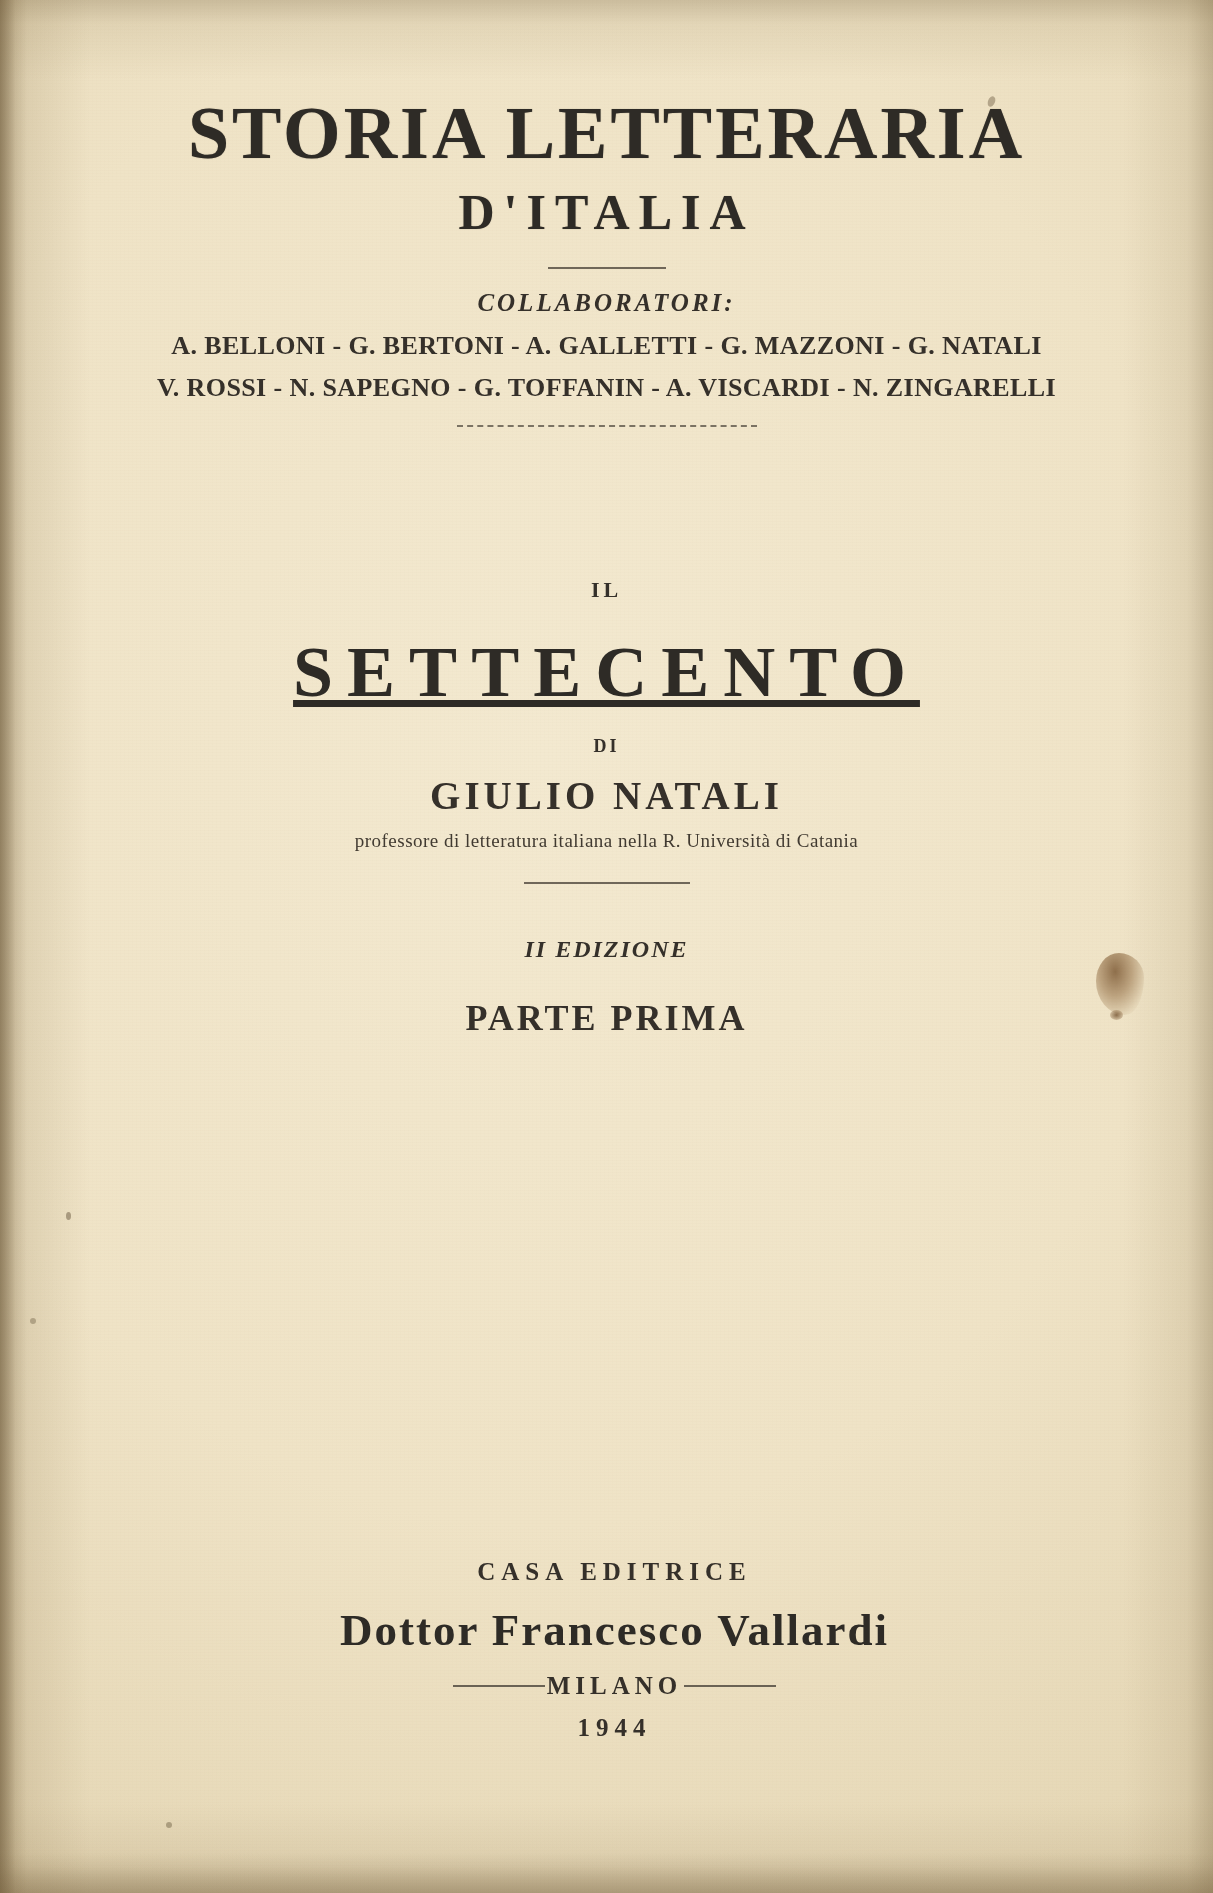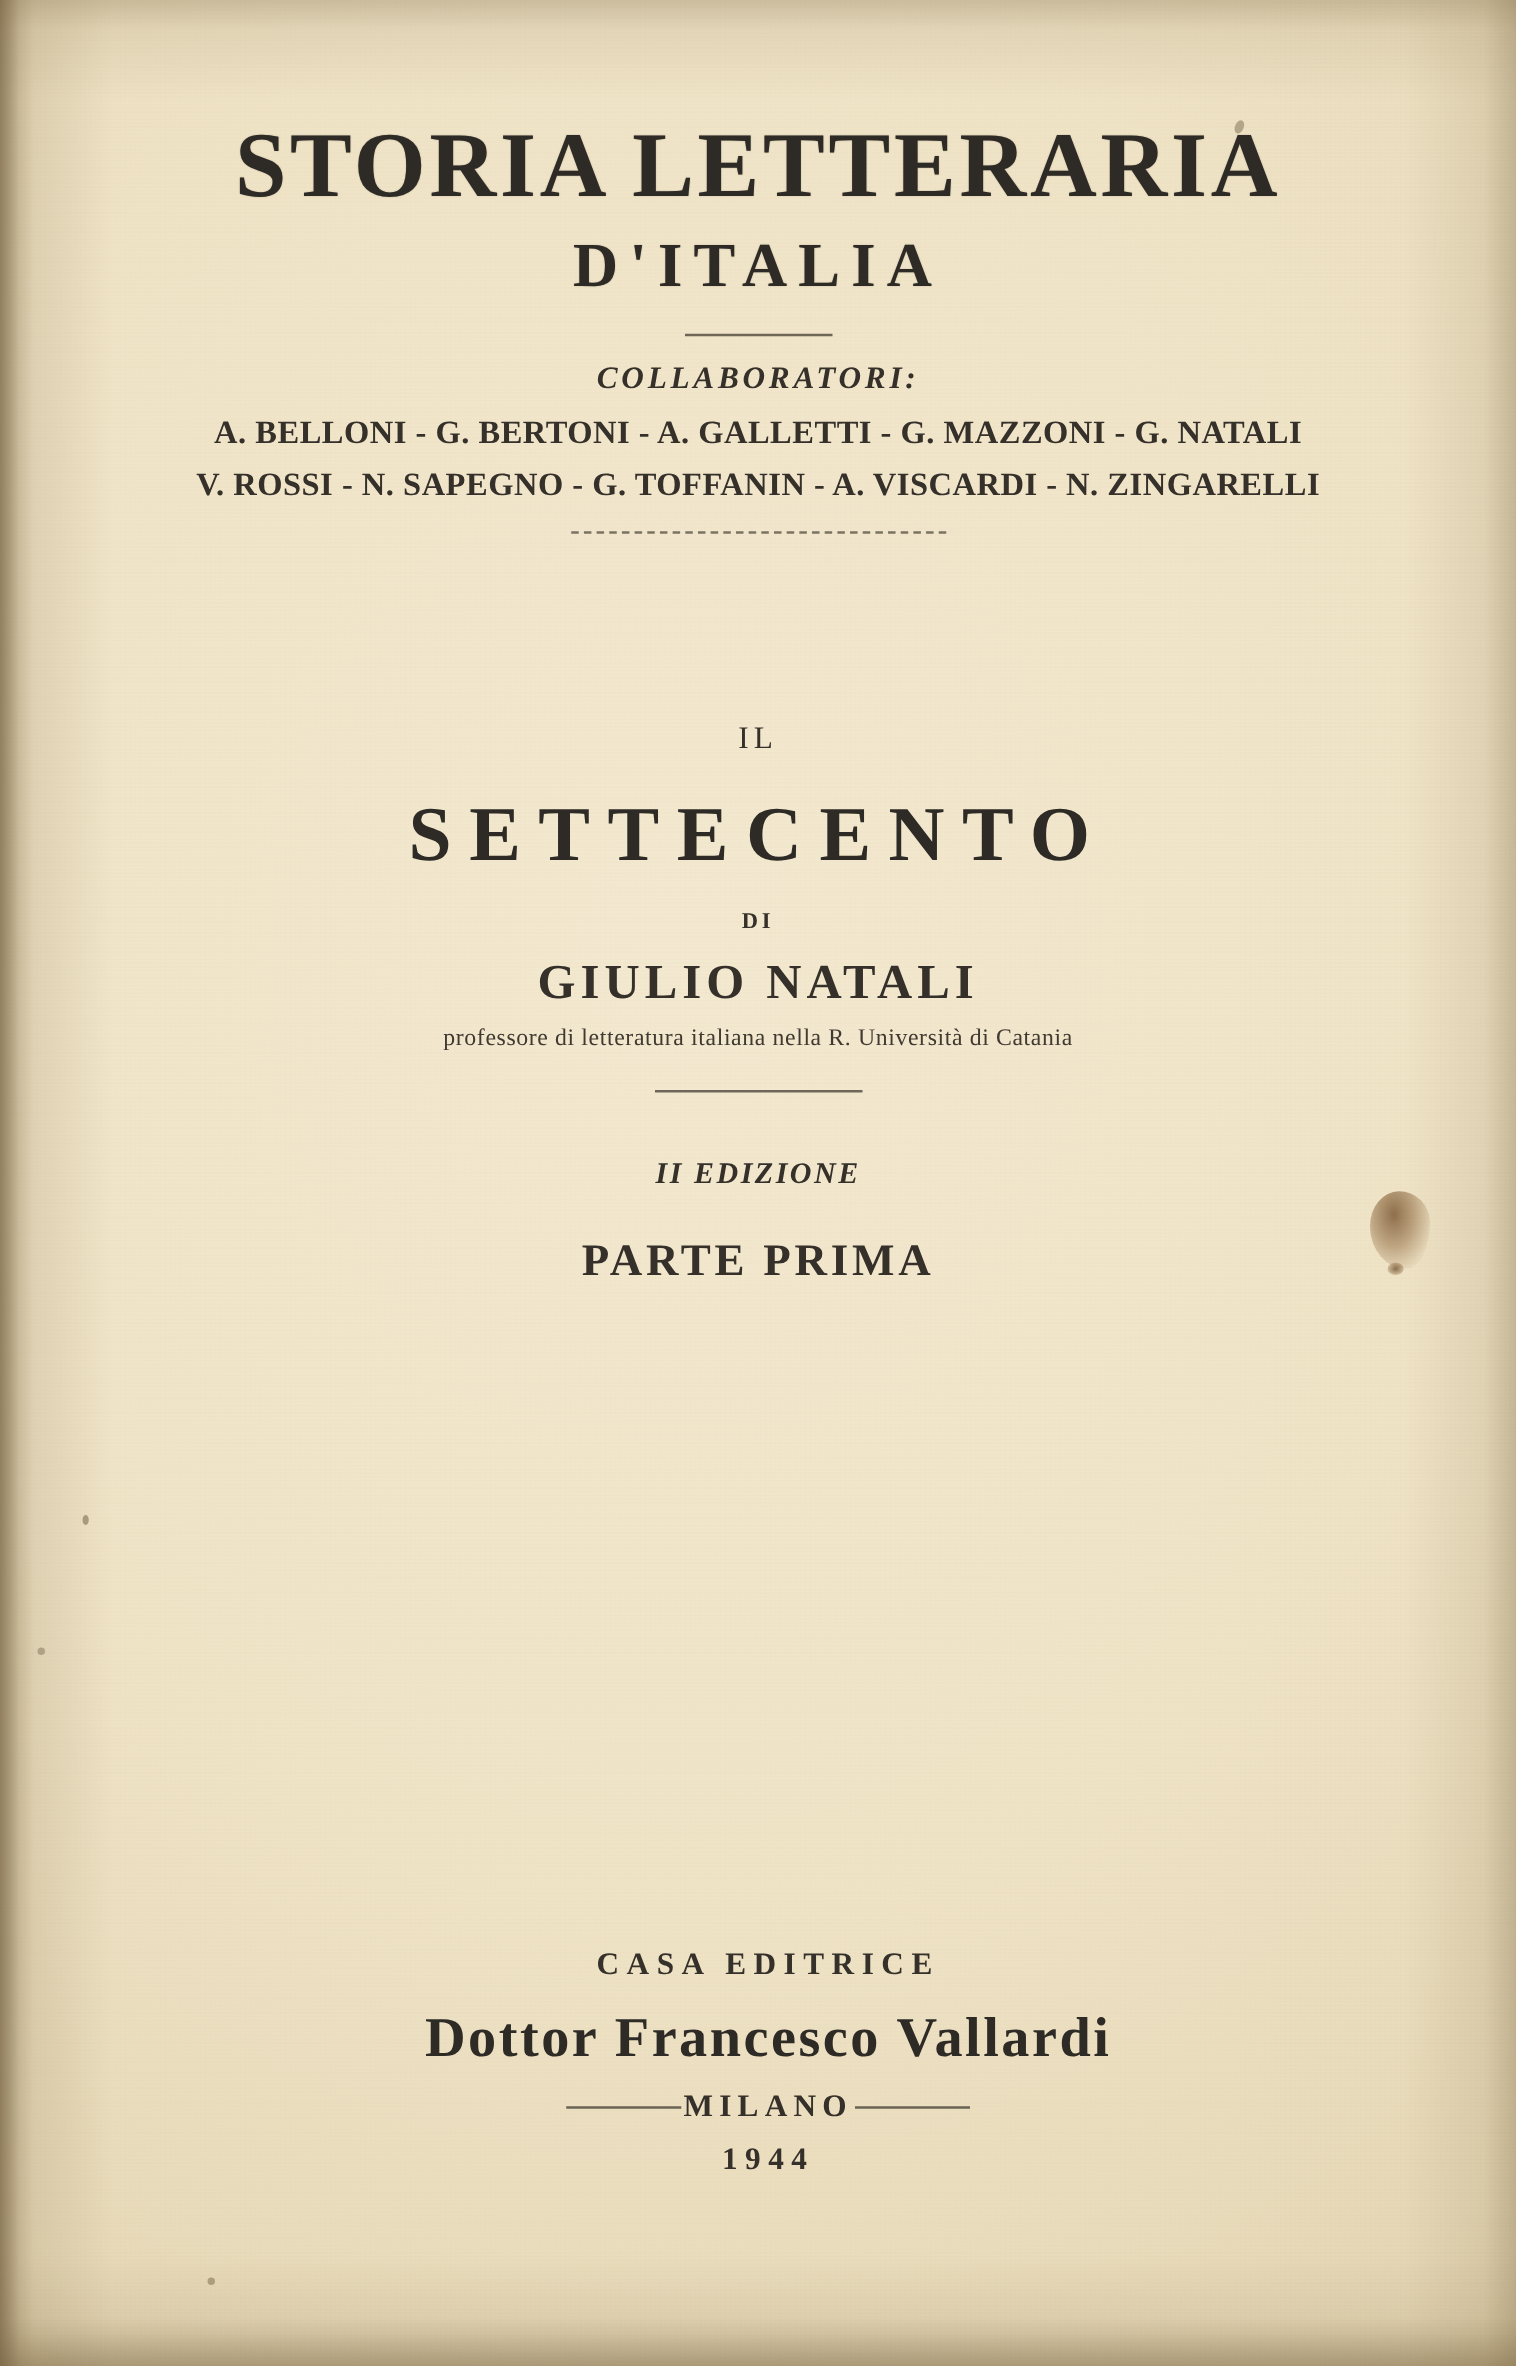--- a/index.html
+++ b/index.html
@@ -102,30 +102,31 @@
     margin-top: 14px;
     font-size: 26px;
     font-weight: 700;
     letter-spacing: 0.4px;
   }
   .collab-line + .collab-line { margin-top: 12px; }
 
   
   .vol-il {
     margin-top: 150px;
-    font-size: 25px;
+    font-size: 22px;
     letter-spacing: 4px;
-    font-weight: 400;
+    font-weight: 700;
   }
   .vol-title {
     margin-top: 28px;
-    font-size: 62px;
+    font-size: 72px;
     letter-spacing: 14px;
     font-weight: 700;
     color: #2e2b26;
+    text-decoration: underline;
   }
   .vol-di {
     margin-top: 22px;
     font-size: 18px;
     letter-spacing: 3px;
     font-weight: 700;
   }
   .vol-author {
     margin-top: 16px;
     font-size: 39px;

